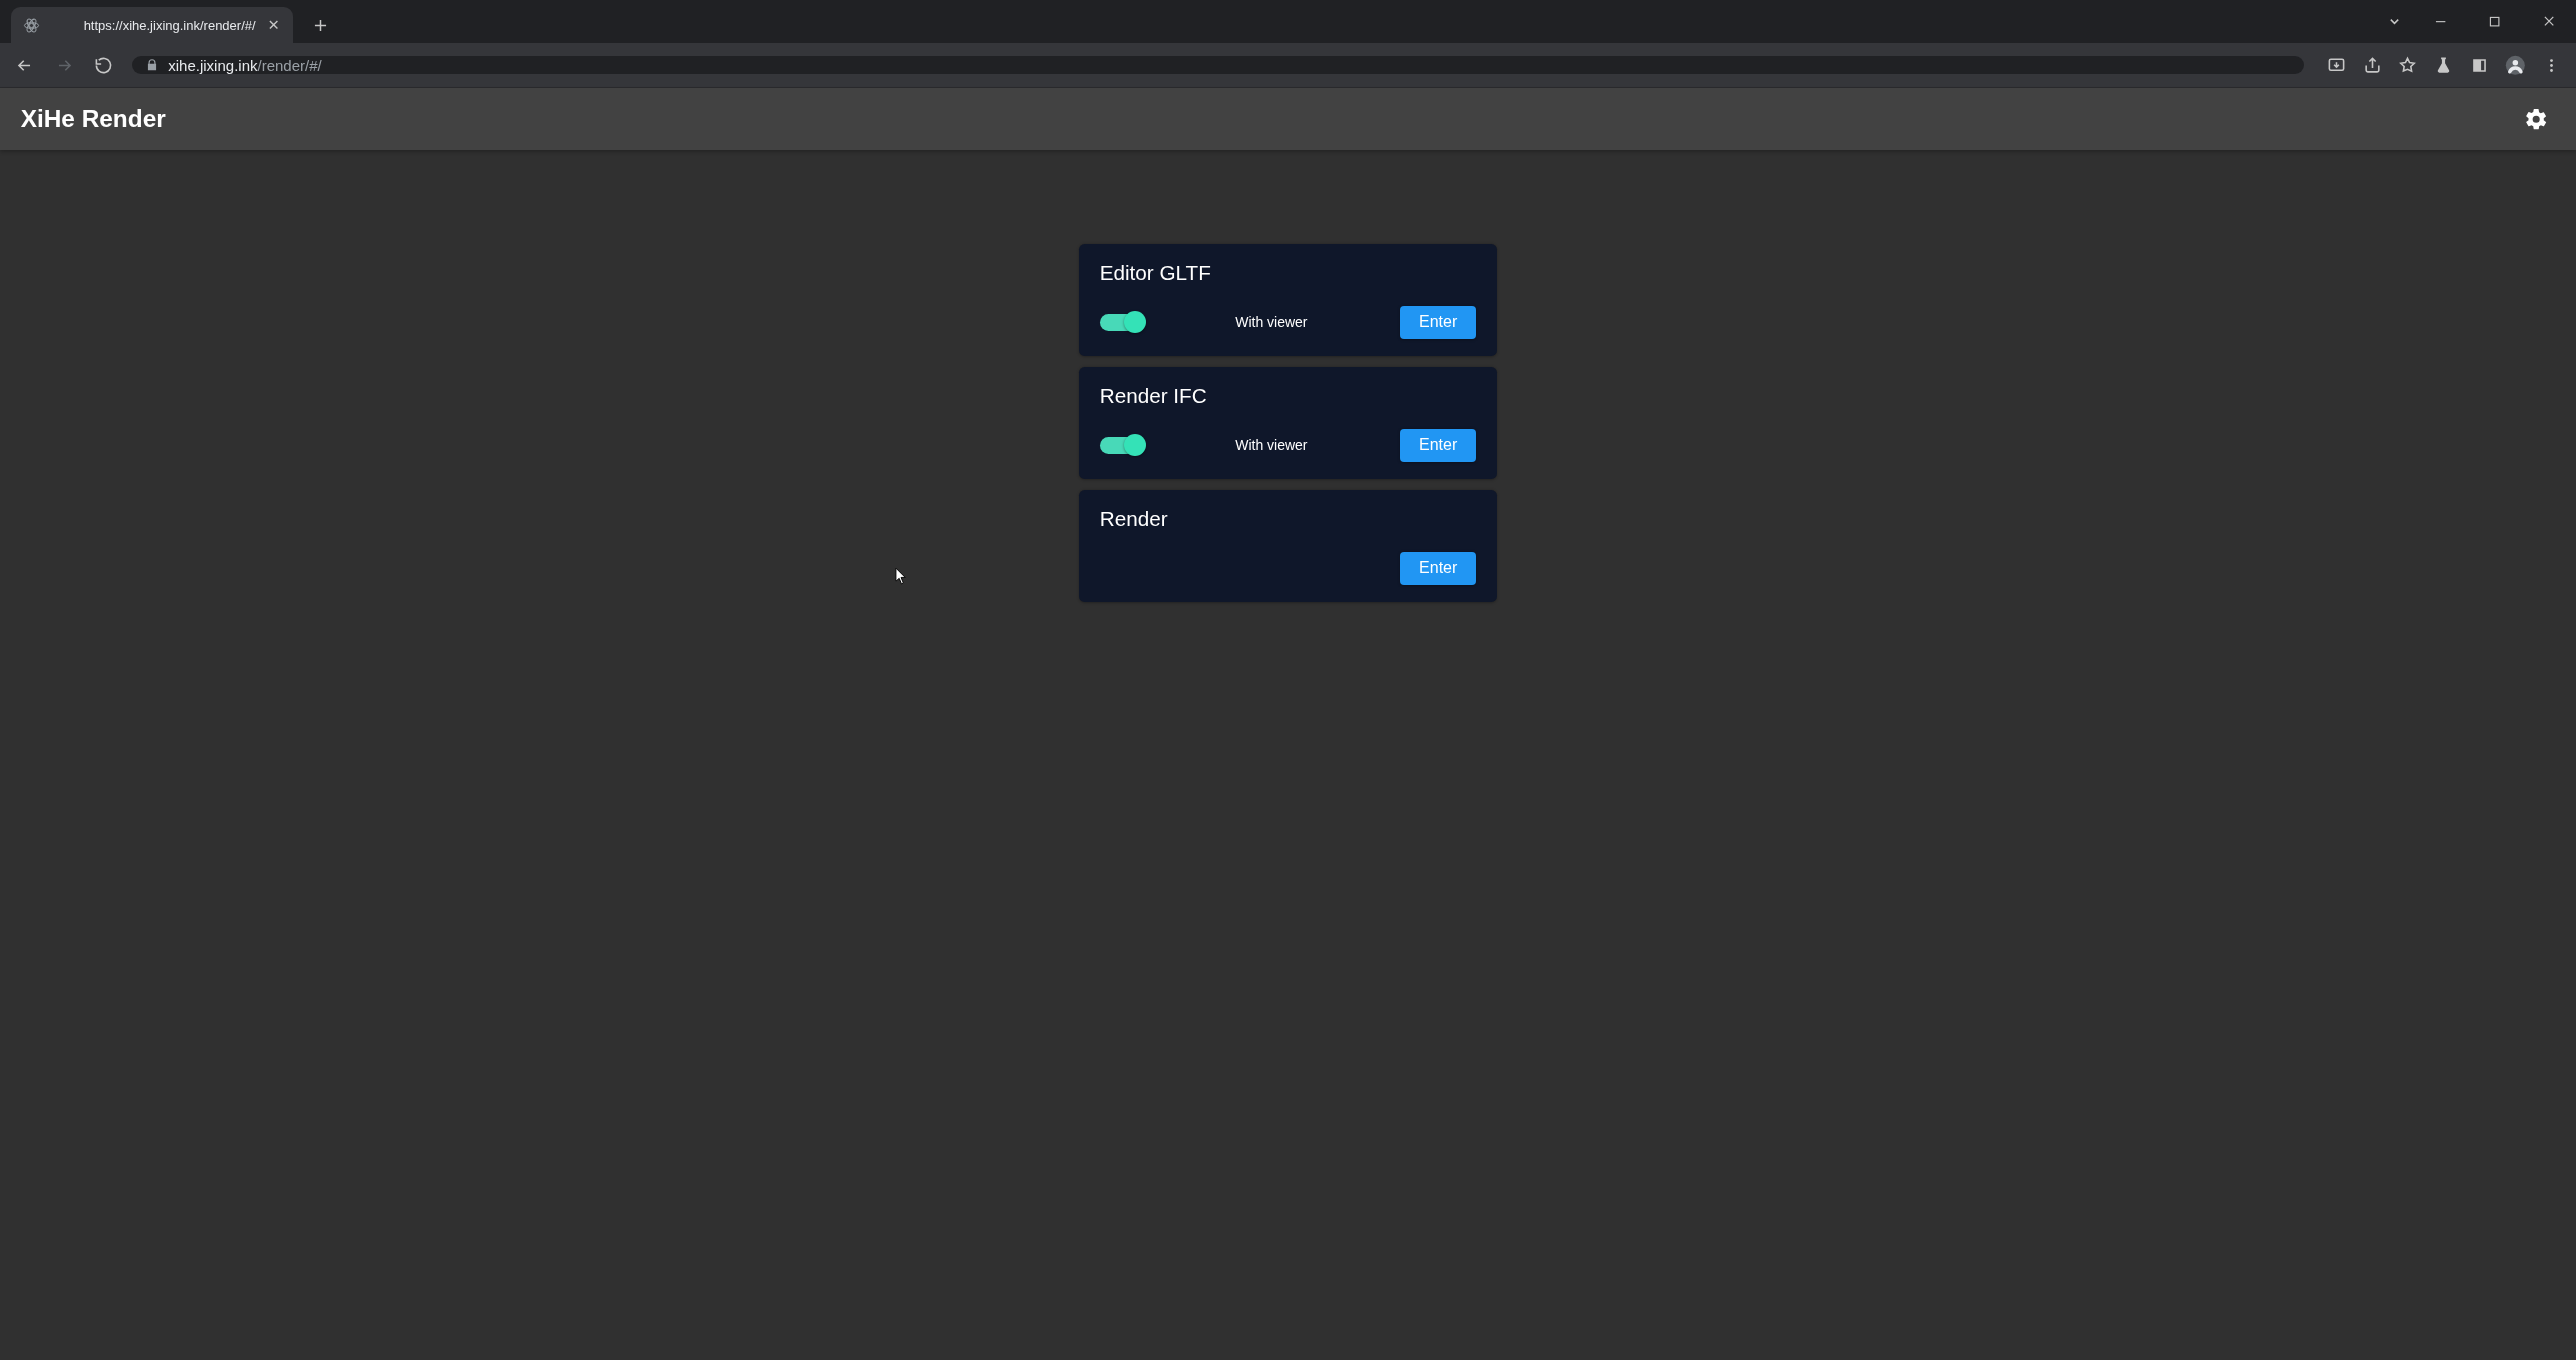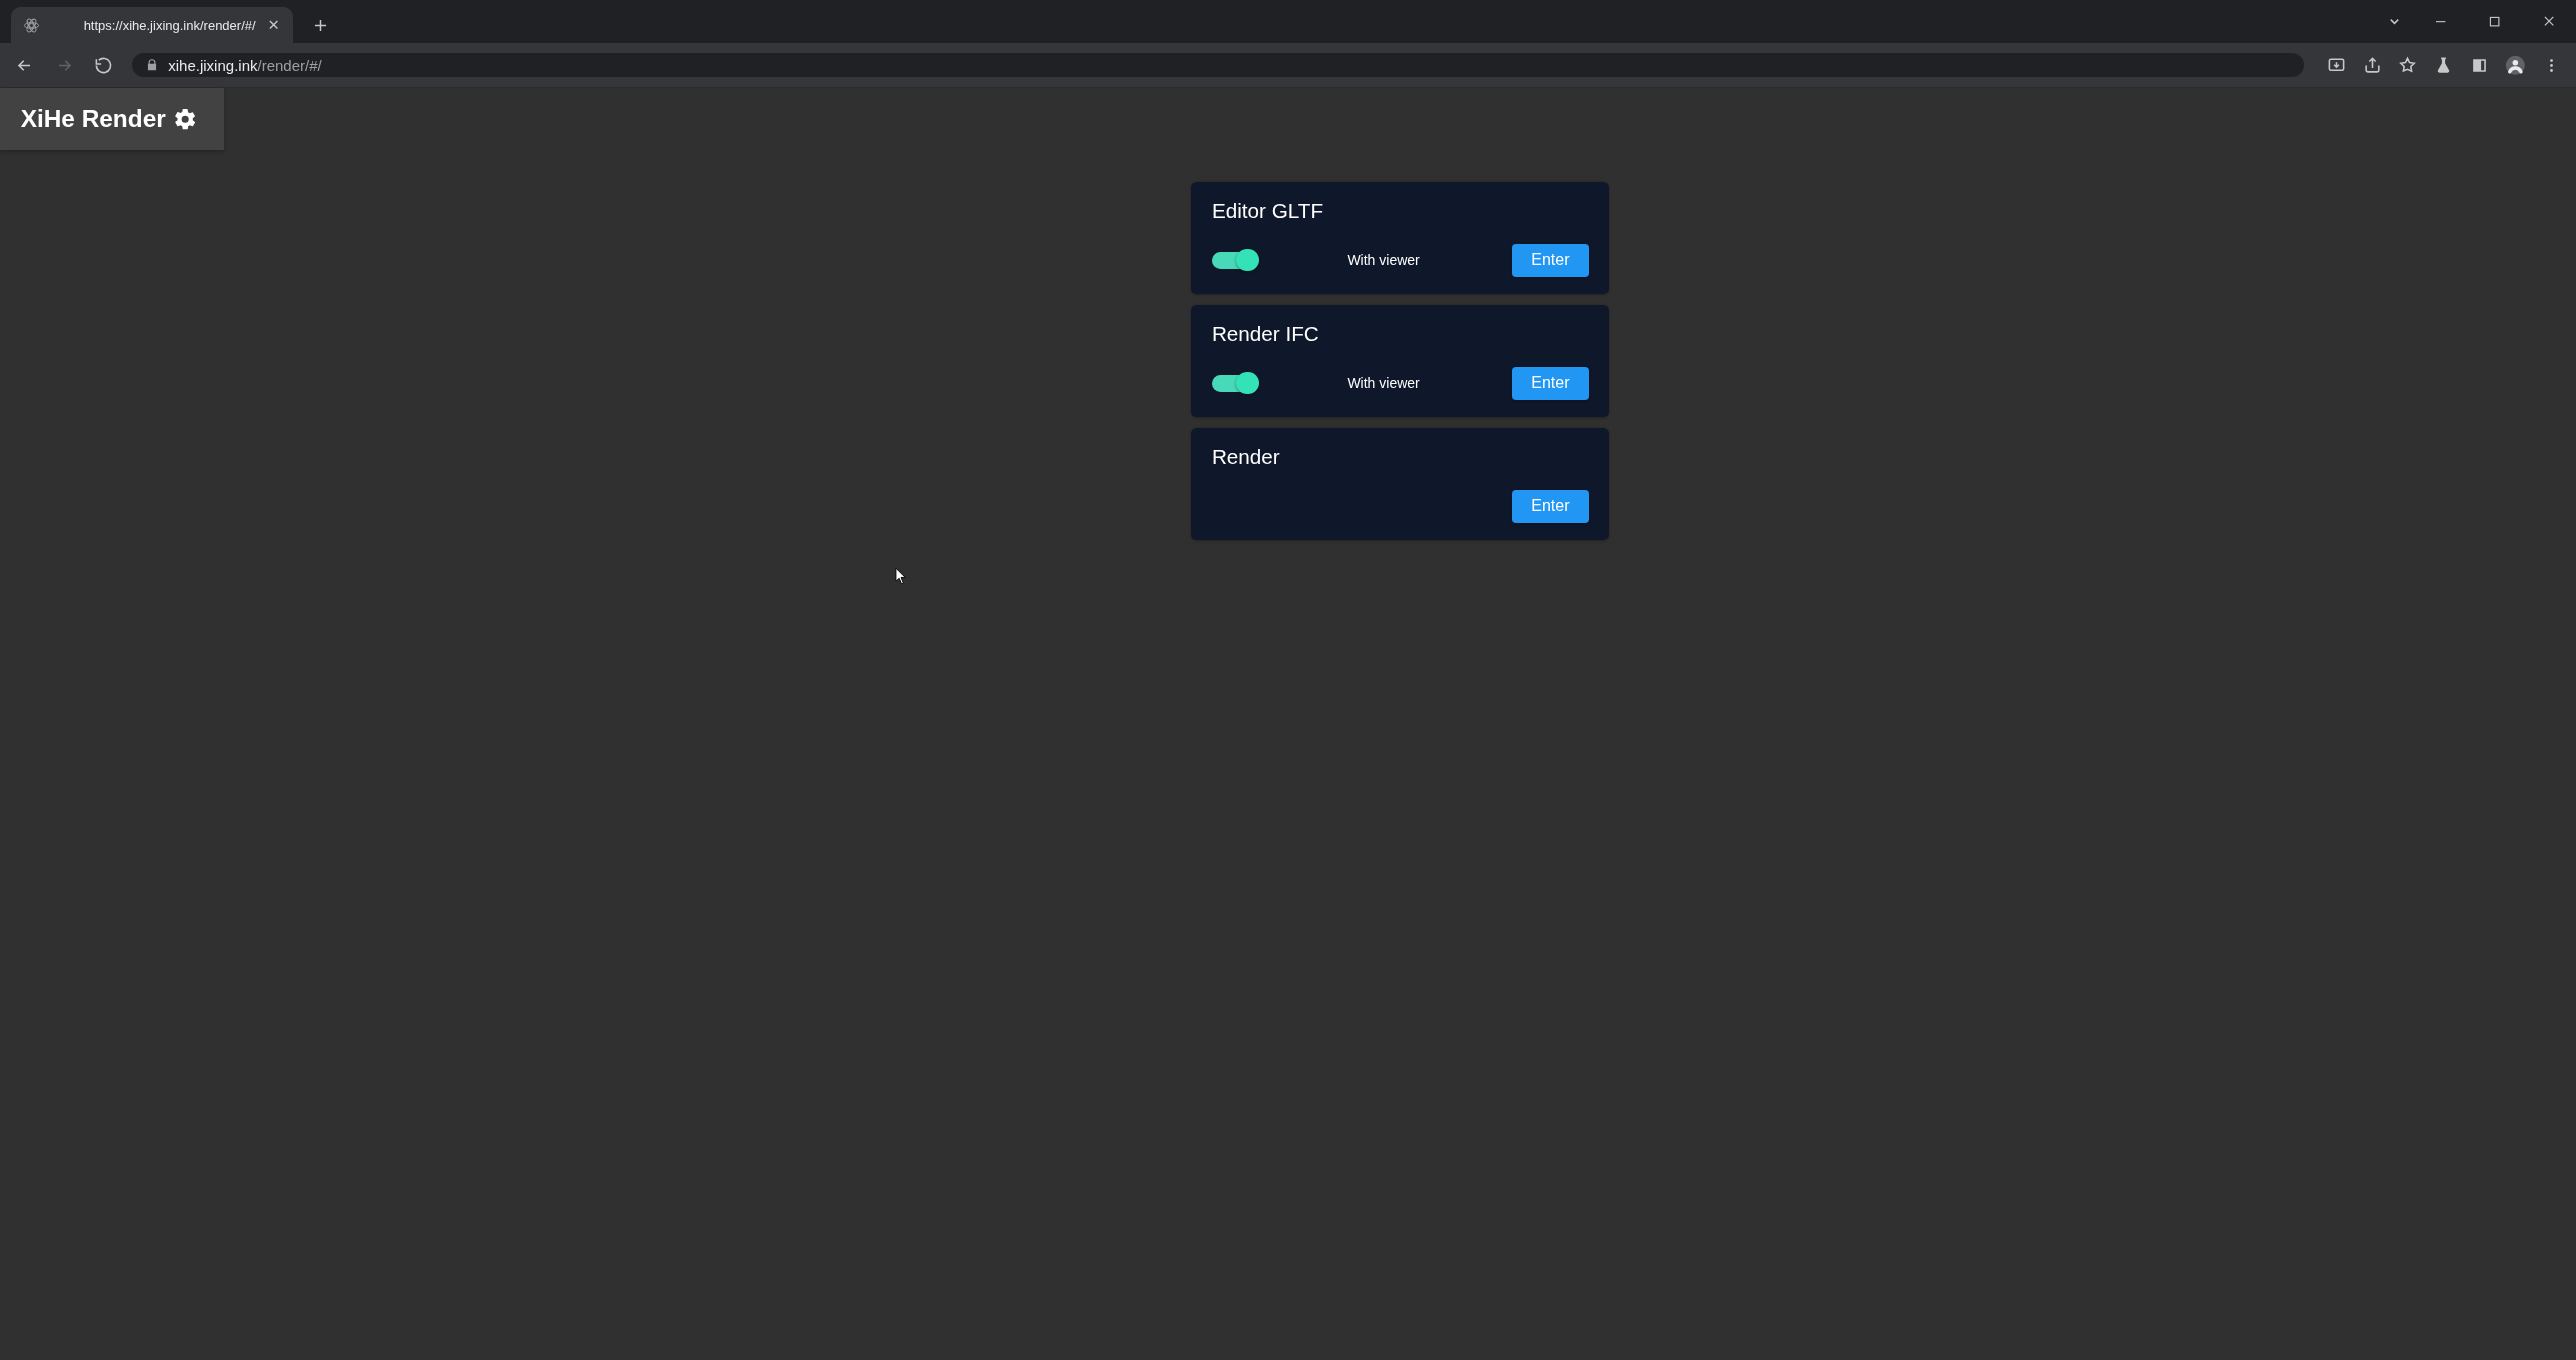--- a/index.html
+++ b/index.html
@@ -63,40 +63,40 @@
   gap: 5.6px;
   border-bottom: 0.9px solid #2a2b2e;
 }
 .tb-btn {
   width: 34px; height: 34px; display:flex; align-items:center; justify-content:center;
   color:#c7c7c7; border-radius: 50%; cursor:pointer;
 }
 .tb-btn.disabled { color:#5f6368; }
 .omnibox {
   flex: 1;
-  height: 24px;
+  height: 18px;
   background: #202124;
   border-radius: 17px;
   display: flex;
   align-items: center;
   padding: 0 13px;
   gap: 9.4px;
   margin: 0 5.6px;
 }
 .lock-icon { color:#9aa0a6; display:flex; }
 .url-host { color:#e8eaed; font-size: 15px; }
 .url-path { color:#9aa0a6; font-size: 15px; }
 .toolbar-right { display:flex; align-items:center; gap:1.9px; margin-left:3.8px; }
 
 
 .page {
   position: absolute;
   top: 88px; left:0; right:0; bottom:0;
   background: #303030;
-  display:flex; flex-direction:row;
+  display:flex; flex-direction:column;
 }
 .appbar {
   height: 62px;
   background: #424242;
   display:flex; align-items:center;
   padding: 0 20.7px;
   box-shadow: 0 1.9px 3.8px rgba(0,0,0,0.25);
 }
 .app-title { font-size: 24.4px; font-weight: 700; color:#fff; }
 .appbar-spacer { flex:1; }

